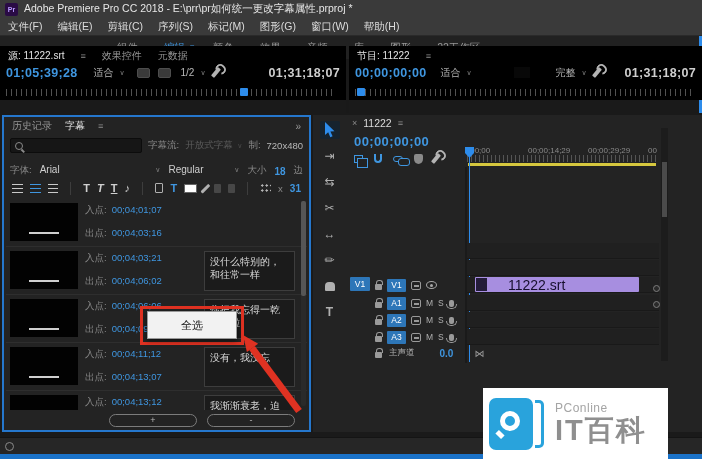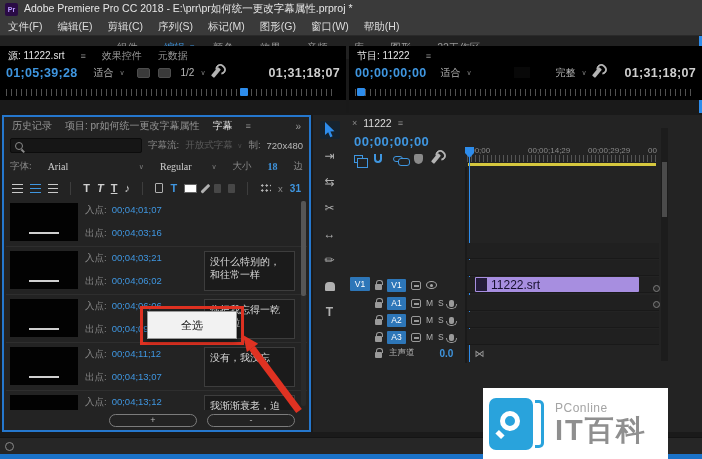--- a/index.html
+++ b/index.html
@@ -84,21 +84,21 @@
   .cap-tabs .mtab { font-size:10px; }
   .cap-over { margin-left:auto; color:#9a9a9a; }
   .cap-row2 { display:flex; align-items:center; height:21px; padding:0 6px; gap:6px; }
   .searchbox { width:145px; height:15px; background:#161616; border:1px solid #0c0c0c; border-radius:2px;
                display:flex; align-items:center; gap:4px; padding:0 4px; }
   .searchbox input { background:transparent; border:none; outline:none; color:#ccc; font-size:9px; width:110px; }
   .lbl { color:#898989; font-size:9.5px; white-space:nowrap; }
   .dd-dis { display:inline-flex; align-items:center; width:78px; color:#5c5c5c; font-size:9.5px; }
   .dd-dis::after { content:"∨"; color:#4a4a4a; font-size:7px; margin-left:auto; }
   .val { color:#b8b8b8; font-size:9.5px; }
-  .cap-row3 { display:flex; align-items:center; height:21px; padding:0 6px; gap:16px; overflow:hidden;font-family:Liberation Serif, serif; }
+  .cap-row3 { display:flex; align-items:flex-end; height:21px; padding:0 6px; gap:8px; overflow:hidden; }
   .dd-font { width:150px; height:15px; display:inline-flex; align-items:center; color:#cfcfcf; font-size:10px; }
   .dd-font::after { content:"∨"; color:#7d7d7d; font-size:7px; margin-left:auto; }
   .dd-style { width:88px; }
   .blue-num { color:#3f96e0; font-size:10px; font-weight:bold; }
   .cap-toolbar { display:flex; align-items:center; height:22px; padding:0 8px; gap:7px; overflow:hidden; }
   .tbtn { color:#cfcfcf; font-size:11px; font-weight:bold; line-height:1; }
   .tbtn.it { font-style:italic; }
   .tbtn.un { text-decoration:underline; }
   .tbtn.blue { color:#3f96e0; }
   .cap-list { position:absolute; left:2px; right:2px; top:82px; height:211px; overflow:hidden; }
@@ -145,21 +145,21 @@
   .hdr-div { position:absolute; left:119px; top:52px; width:2px; height:196px; background:#1a1a1a; }
   .trow { position:absolute; left:2px; width:117px; height:16px; display:flex; align-items:center; gap:5px; padding-left:27px; }
   .tname { width:19px; height:13px; display:flex; align-items:center; justify-content:center; color:#b8b8b8; font-size:8.5px; flex:none; }
   .tname.tgt { background:#2d76b8; color:#fff; border-radius:1px; }
   .patch { position:absolute; left:2px; top:0; width:20px; height:14px; background:#2d76b8; color:#fff; font-size:8.5px;
            display:flex; align-items:center; justify-content:center; border-radius:1px; }
   .ms { color:#b0b0b0; font-size:8.5px; }
   .lane { position:absolute; left:121px; width:192px; height:16px; background:#202020; border-bottom:1px solid #191919; }
   .clip { position:absolute; left:8px; top:0; width:164px; height:15px; background:#a78ee0; border-radius:1px; display:flex; align-items:center; }
   .clip-badge { width:11px; height:13px; background:#241c3a; margin:1px; flex:none; }
-  .clip-label { color:#17102e; font-size:12px; margin-left:3px; white-space:nowrap;text-align:center; }
+  .clip-label { color:#17102e; font-size:14px; margin-left:20px; white-space:nowrap;text-align:center; }
   .mrow { position:absolute; left:2px; top:230px; width:150px; height:16px; display:flex; align-items:center; gap:7px; padding-left:27px; }
   .tl-scroll { position:absolute; left:315px; top:13px; width:7px; height:233px; background:#1c1c1c; }
   .tl-scroll::after { content:""; position:absolute; left:1px; top:34px; width:5px; height:55px; background:#4b4b4b; }
   .knob { position:absolute; left:307px; width:7px; height:7px; border:1px solid #7d7d7d; border-radius:50%; background:#2a2a2a; }
 
   
   .bottombar { left:0; top:437px; width:702px; height:18px; background:#262626; border-top:1px solid #141414;
                display:flex; align-items:center; padding-left:5px; }
   .bluestrip { left:0; top:454px; width:702px; height:5px; background:#1a72c8; }
   .watermark { left:483px; top:388px; width:185px; height:71px; background:#fff; z-index:40;
@@ -243,21 +243,20 @@
       <span class="tc tc-dur">01;31;18;07</span>
     </div>
     <div class="scrub">
       <span class="scrub-marker" style="left:2px"></span>
     </div>
   </div>
 
   <div class="abs captions">
     <div class="cap-tabs">
       <span class="mtab">历史记录</span>
-      <span class="mtab">项目: pr如何统一更改字幕属性</span>
       <span class="mtab active">字幕</span>
       <span class="pmenu">≡</span>
       <span class="cap-over">»</span>
     </div>
     <div class="cap-row2">
       <span class="searchbox">
         <span class="ic-mag"></span>
         <input style="">
       </span>
       <span class="lbl">字幕流:</span>

